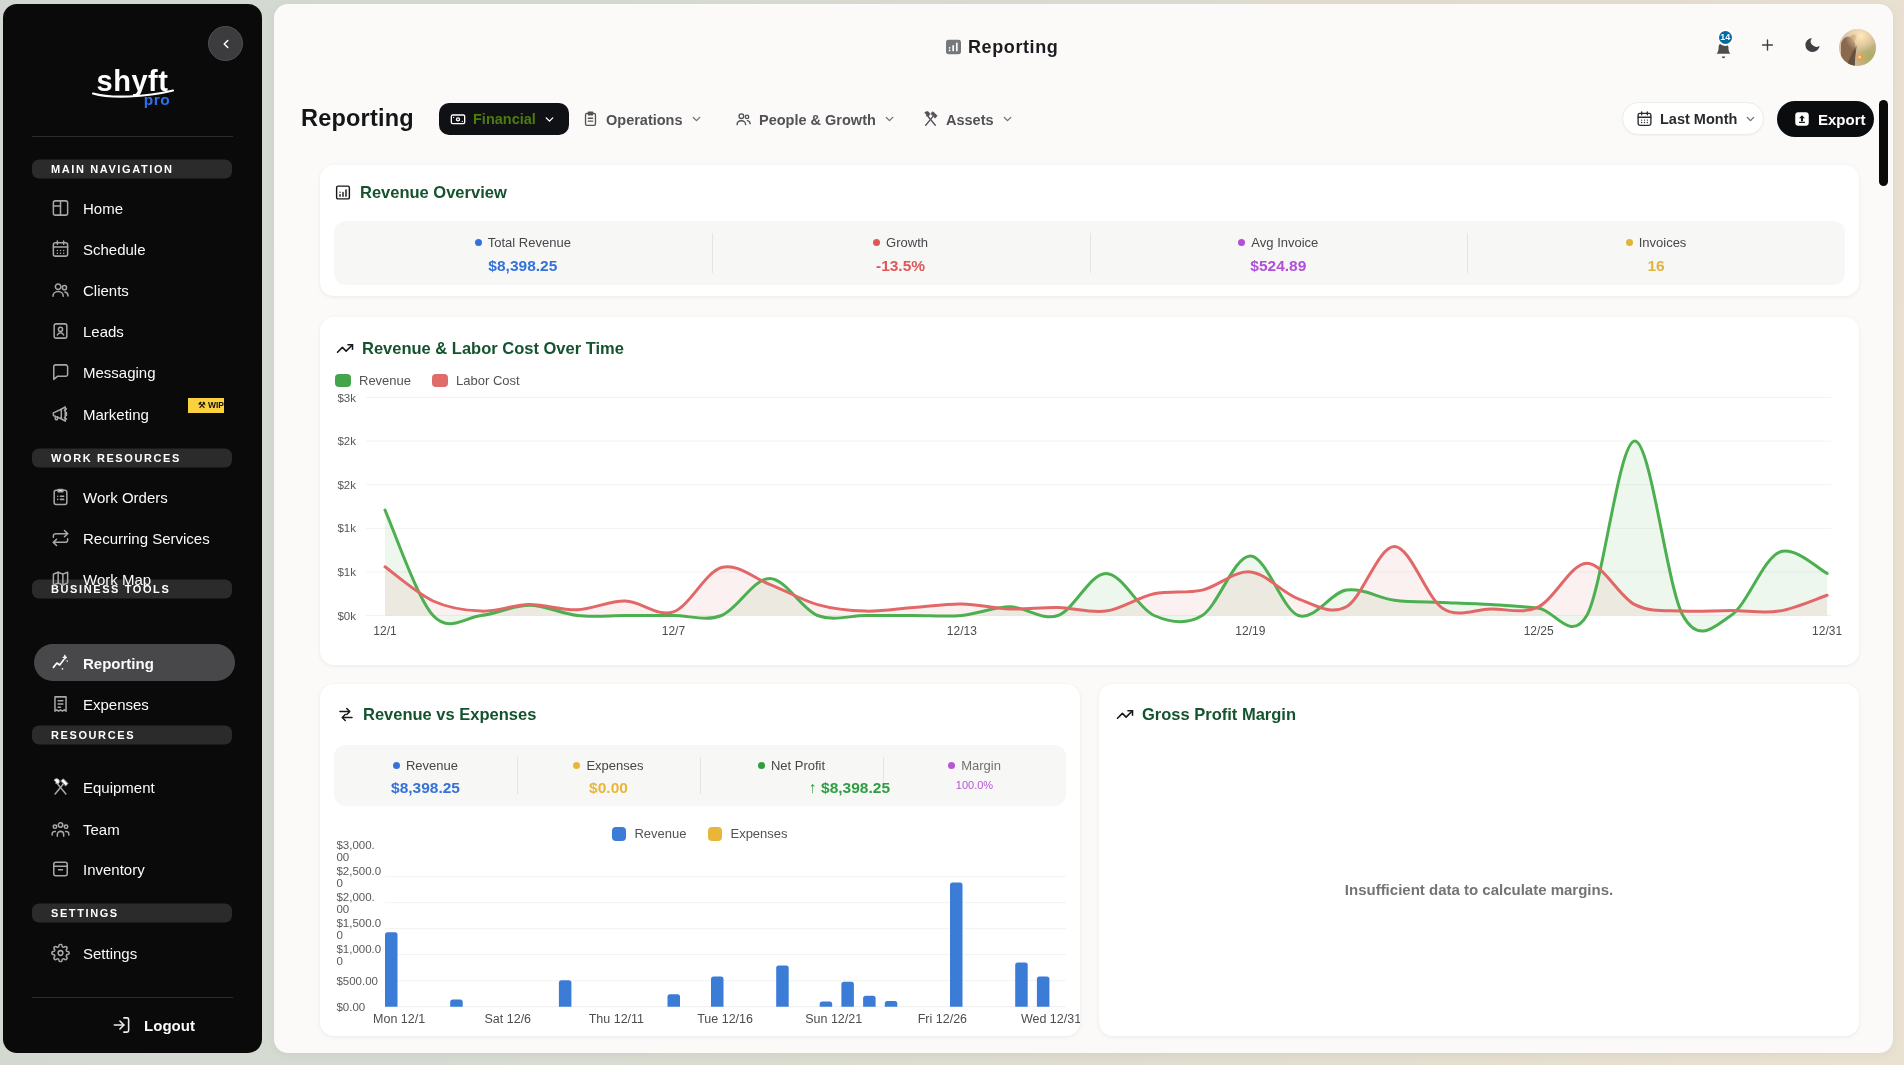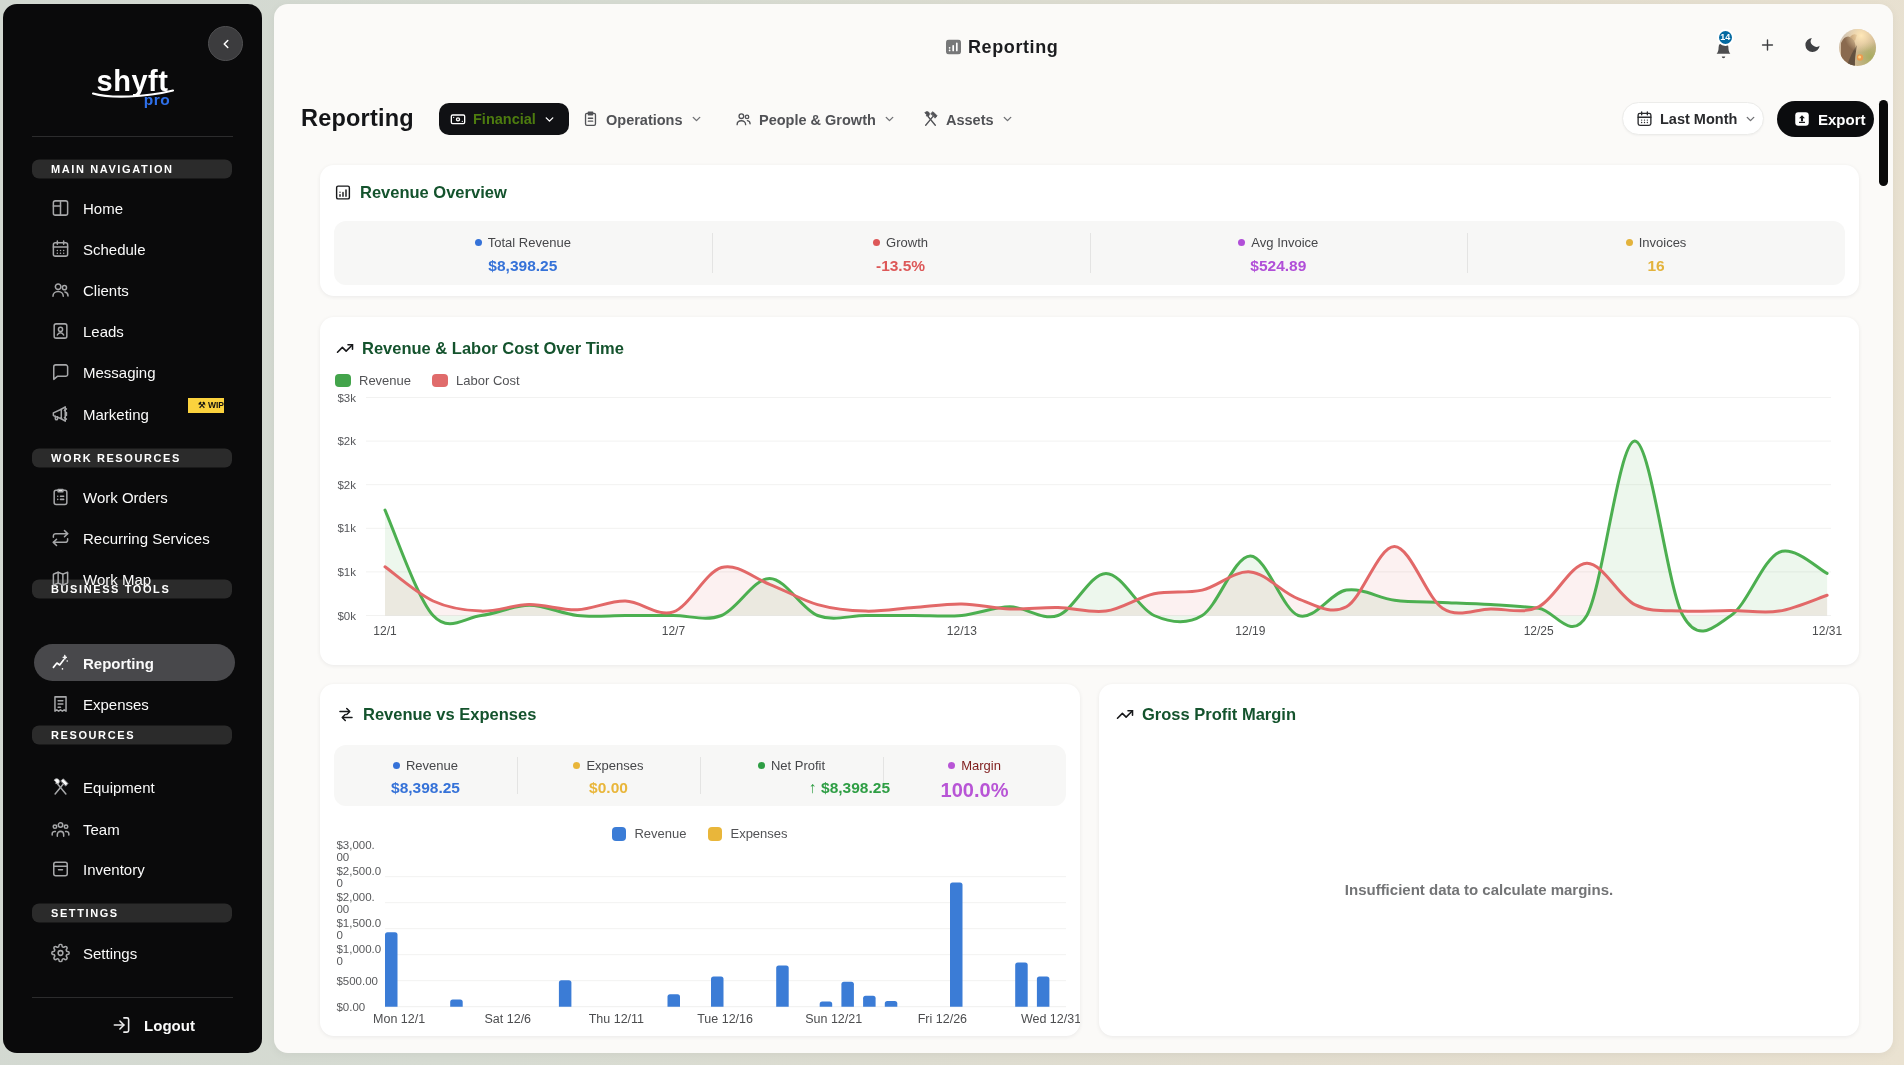--- a/index.html
+++ b/index.html
@@ -363,22 +363,22 @@
 <div class="abs" style="left:60px;top:741px;width:732px;height:61px;background:#f7f7f6;border-radius:12px">
   <div class="abs" style="left:183px;top:12px;width:1px;height:37px;background:#e4e4e3"></div>
   <div class="abs" style="left:366px;top:12px;width:1px;height:37px;background:#e4e4e3"></div>
   <div class="abs" style="left:549px;top:12px;width:1px;height:37px;background:#e4e4e3"></div>
   <div class="abs" style="left:0;top:13px;width:183px;text-align:center;font-size:13px;color:#46474a;font-weight:500"><span class="dot" style="background:#3572d8"></span>Revenue</div>
   <div class="abs" style="left:0;top:34px;width:183px;text-align:center;font-size:15.5px;font-weight:700;color:#3572d8">$8,398.25</div>
   <div class="abs" style="left:183px;top:13px;width:183px;text-align:center;font-size:13px;color:#46474a;font-weight:500"><span class="dot" style="background:#e9b63a"></span>Expenses</div>
   <div class="abs" style="left:183px;top:34px;width:183px;text-align:center;font-size:15.5px;font-weight:700;color:#e9b63a">$0.00</div>
   <div class="abs" style="left:366px;top:13px;width:183px;text-align:center;font-size:13px;color:#46474a;font-weight:500"><span class="dot" style="background:#2e9e44"></span>Net Profit</div>
   <div class="abs" style="left:373px;top:34px;width:183px;text-align:right;font-size:15.5px;font-weight:700;color:#2e9e44">↑ $8,398.25</div>
-  <div class="abs" style="left:549px;top:13px;width:183px;text-align:center;font-size:13px;color:#7f1d1d;font-weight:500"><span class="dot" style="background:#b855d6"></span>Margin</div>
-  <div class="abs" style="left:549px;top:34px;width:183px;text-align:center;font-size:20px;font-weight:700;color:#b855d6">100.0%</div>
+  <div class="abs" style="left:549px;top:13px;width:183px;text-align:center;font-size:13px;color:#737373;font-weight:500"><span class="dot" style="background:#b855d6"></span>Margin</div>
+  <div class="abs" style="left:549px;top:34px;width:183px;text-align:center;font-size:11px;font-weight:400;color:#b855d6">100.0%</div>
 </div>
 <div class="abs" style="left:46px;top:822px;width:760px;display:flex;justify-content:center;align-items:center;gap:8px;font-size:13px;color:#525356;font-weight:500">
   <span style="width:14px;height:14px;border-radius:4px;background:#3b7cd6"></span>
       <span>Revenue</span>
   <span style="width:14px;height:14px;border-radius:4px;background:#e9b63a;margin-left:14px"></span>
       <span>Expenses</span>
 </div>
 <div class="abs" style="left:46px;top:680px;width:760px;height:369px;pointer-events:none"><svg width="760" height="352" viewBox="0 0 760 352" font-family="Liberation Sans, sans-serif">
         <line x1="65" y1="296.7" x2="746" y2="296.7" stroke="#f2f2f1" stroke-width="1"></line>
         <line x1="65" y1="270.7" x2="746" y2="270.7" stroke="#f2f2f1" stroke-width="1"></line>

